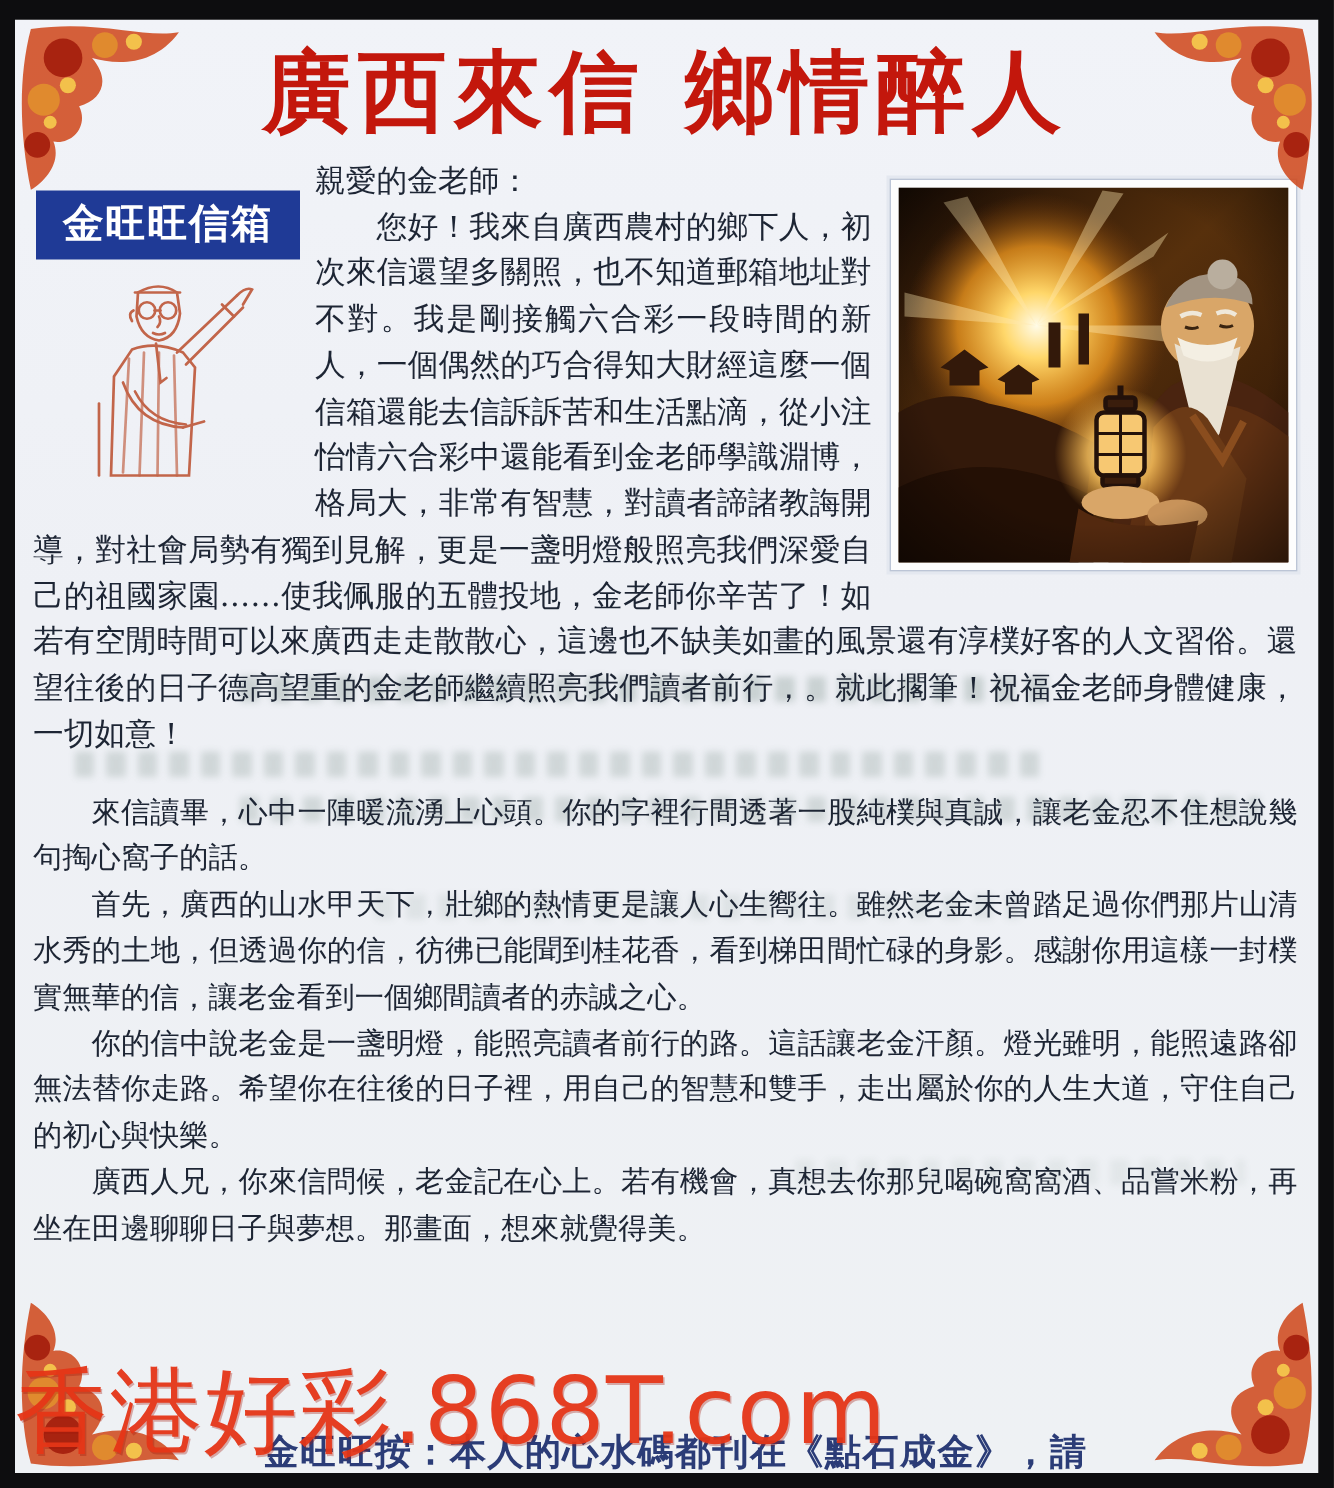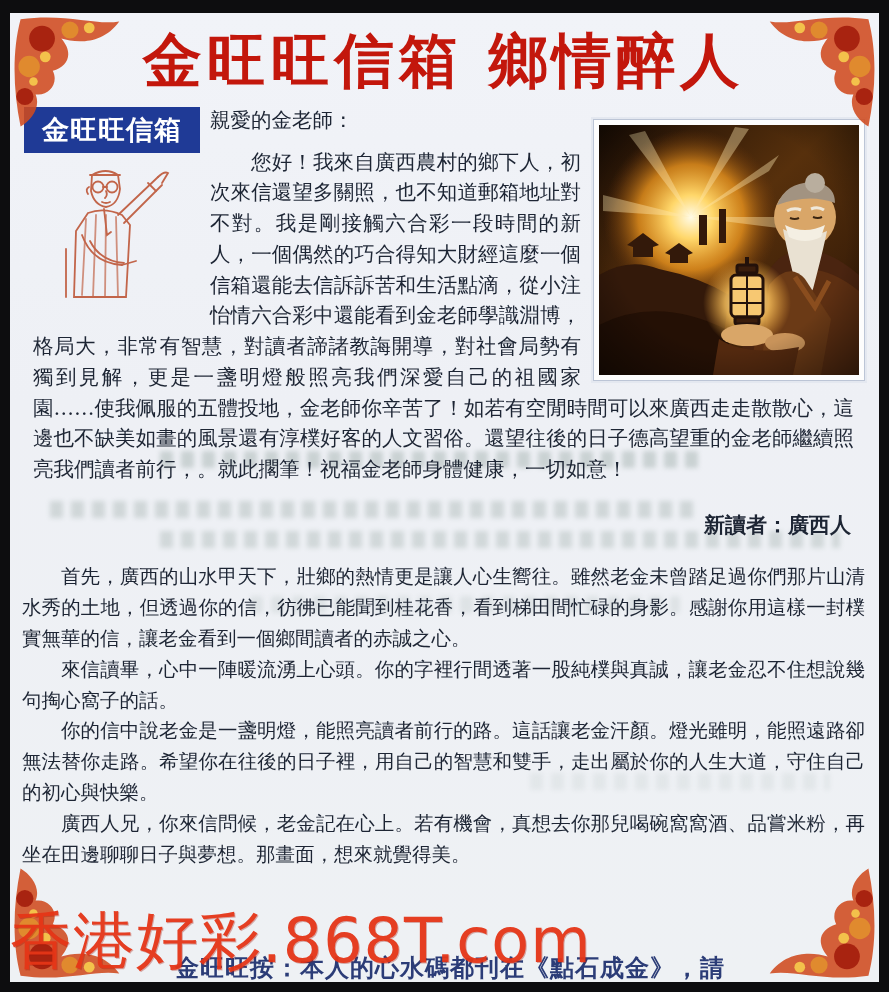--- a/index.html
+++ b/index.html
@@ -29,31 +29,31 @@
     color:#c3170c;line-height:1.15;
     font-family:"DejaVu Serif","Liberation Serif",serif;
   }
   
   .article{font-size:20.5px;line-height:1.5;}
   .sidebar{float:left;width:176px;margin:2px 10px 4px 2px;}
   .mailbox-label{
     background:#1f3a96;color:#ffffff;
     font-family:"DejaVu Sans","Liberation Sans",sans-serif;
     font-weight:bold;font-size:27px;letter-spacing:1px;
-    text-align:center;padding:3px 2px;
+    text-align:center;padding:3px 2px;margin-top:20px;
   }
   .sketch-box{background:transparent;padding:4px 6px 0 6px;}
   .photo-frame{
     float:right;width:272px;margin:14px 0 10px 12px;
     background:#fdfdfd;padding:5px;box-sizing:border-box;
     border:1px solid #bcc5d6;box-shadow:0 0 0 2px #e4e8f0;
   }
   .photo-frame svg{display:block;}
   p.salutation{margin:0;}
-  p.letter-body{margin:11px;text-indent:2em;text-align:justify;}
+  p.letter-body{margin:0;text-indent:2em;text-align:justify;}
   .signoff{clear:right;text-align:right;padding-right:14px;margin:24px 0 4px;font-size:21px;font-weight:bold;}
   
   .reply{font-size:19.5px;line-height:1.58;margin-top:22px;}
   .reply p{margin:0;text-align:justify;}
   .reply p.indent{text-indent:2em;}
   
   .editor-note{
     position:absolute;left:160px;top:939px;width:560px;
     color:#2b3c77;font-weight:bold;font-size:24px;text-align:center;
     z-index:2;letter-spacing:1px;
@@ -125,21 +125,21 @@
     <circle cx="20" cy="62" r="4" fill="#f3c14b"></circle>
   </svg>
 
   <div class="ghost g1"></div>
   <div class="ghost g2"></div>
   <div class="ghost g3"></div>
   <div class="ghost g4"></div>
   <div class="ghost g5"></div>
 
   <div class="content">
-    <h1 class="page-title">金旺旺信箱 鄉情醉人</h1>
+    <h1 class="page-title">廣西來信 鄉情醉人</h1>
 
     <div class="article">
       <div class="sidebar">
         <div class="mailbox-label">金旺旺信箱</div>
         <div class="sketch-box">
           <svg width="160" height="150" viewBox="0 0 160 150">
             <g fill="none" stroke="#c2654a" stroke-width="1.8" stroke-linecap="round">
 
               <path d="M62 18 q14 -8 26 0 l2 14 q-2 16 -14 18 q-12 -2 -15 -16 z"></path>
               <path d="M60 18 h30"></path>
@@ -249,26 +249,25 @@
             <ellipse cx="148" cy="210" rx="26" ry="11" fill="#d9a668"></ellipse>
             <ellipse cx="186" cy="218" rx="20" ry="10" fill="#c8935a"></ellipse>
             <path d="M120 214 q28 18 80 8 l-6 28 h-80 Z" fill="#53290f"></path>
           </g>
           <rect width="260" height="250" fill="url(#vig)"></rect>
         </svg>
       </div>
 
       <p class="salutation">親愛的金老師：</p>
       <p class="letter-body">您好！我來自廣西農村的鄉下人，初次來信還望多關照，也不知道郵箱地址對不對。我是剛接觸六合彩一段時間的新人，一個偶然的巧合得知大財經這麼一個信箱還能去信訴訴苦和生活點滴，從小注怡情六合彩中還能看到金老師學識淵博，格局大，非常有智慧，對讀者諦諸教誨開導，對社會局勢有獨到見解，更是一盞明燈般照亮我們深愛自己的祖國家園……使我佩服的五體投地，金老師你辛苦了！如若有空閒時間可以來廣西走走散散心，這邊也不缺美如畫的風景還有淳樸好客的人文習俗。還望往後的日子德高望重的金老師繼續照亮我們讀者前行，。就此擱筆！祝福金老師身體健康，一切如意！</p>
-      <div class="signoff">新讀者：廣西人</div>
     </div>
 
     <div class="reply">
+      <p class="indent">來信讀畢，心中一陣暖流湧上心頭。你的字裡行間透著一股純樸與真誠，讓老金忍不住想說幾句掏心窩子的話。</p>
       <p class="indent">首先，廣西的山水甲天下，壯鄉的熱情更是讓人心生嚮往。雖然老金未曾踏足過你們那片山清水秀的土地，但透過你的信，彷彿已能聞到桂花香，看到梯田間忙碌的身影。感謝你用這樣一封樸實無華的信，讓老金看到一個鄉間讀者的赤誠之心。</p>
-      <p class="indent">來信讀畢，心中一陣暖流湧上心頭。你的字裡行間透著一股純樸與真誠，讓老金忍不住想說幾句掏心窩子的話。</p>
       <p class="indent">你的信中說老金是一盞明燈，能照亮讀者前行的路。這話讓老金汗顏。燈光雖明，能照遠路卻無法替你走路。希望你在往後的日子裡，用自己的智慧和雙手，走出屬於你的人生大道，守住自己的初心與快樂。</p>
       <p class="indent">廣西人兄，你來信問候，老金記在心上。若有機會，真想去你那兒喝碗窩窩酒、品嘗米粉，再坐在田邊聊聊日子與夢想。那畫面，想來就覺得美。</p>
 
     </div>
   </div>
 
   <div class="editor-note">金旺旺按：本人的心水碼都刊在《點石成金》，請查閱。</div>
   <div class="watermark">香港好彩.868T.com</div>
 </div>
 

